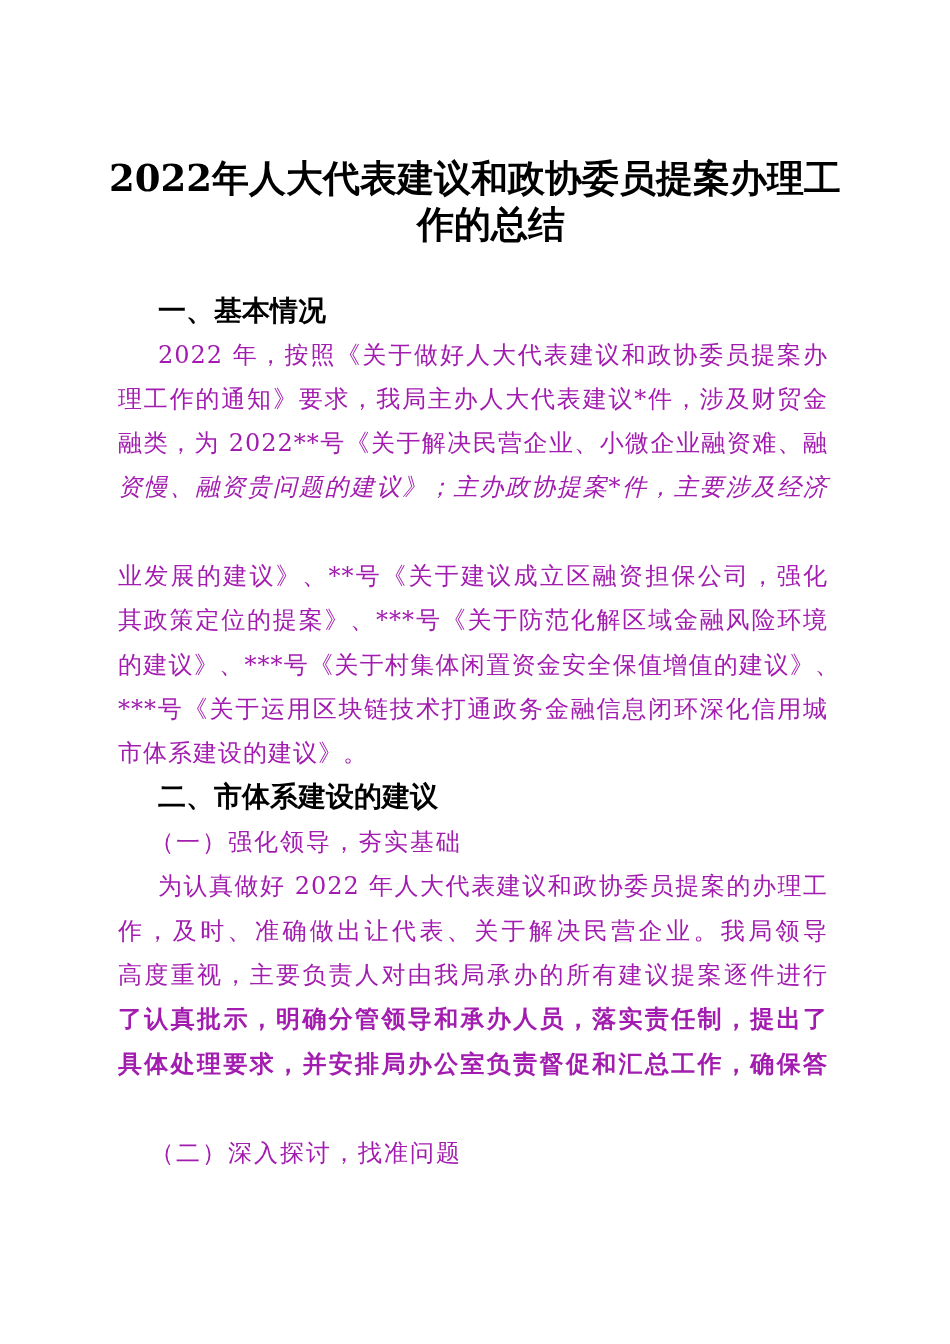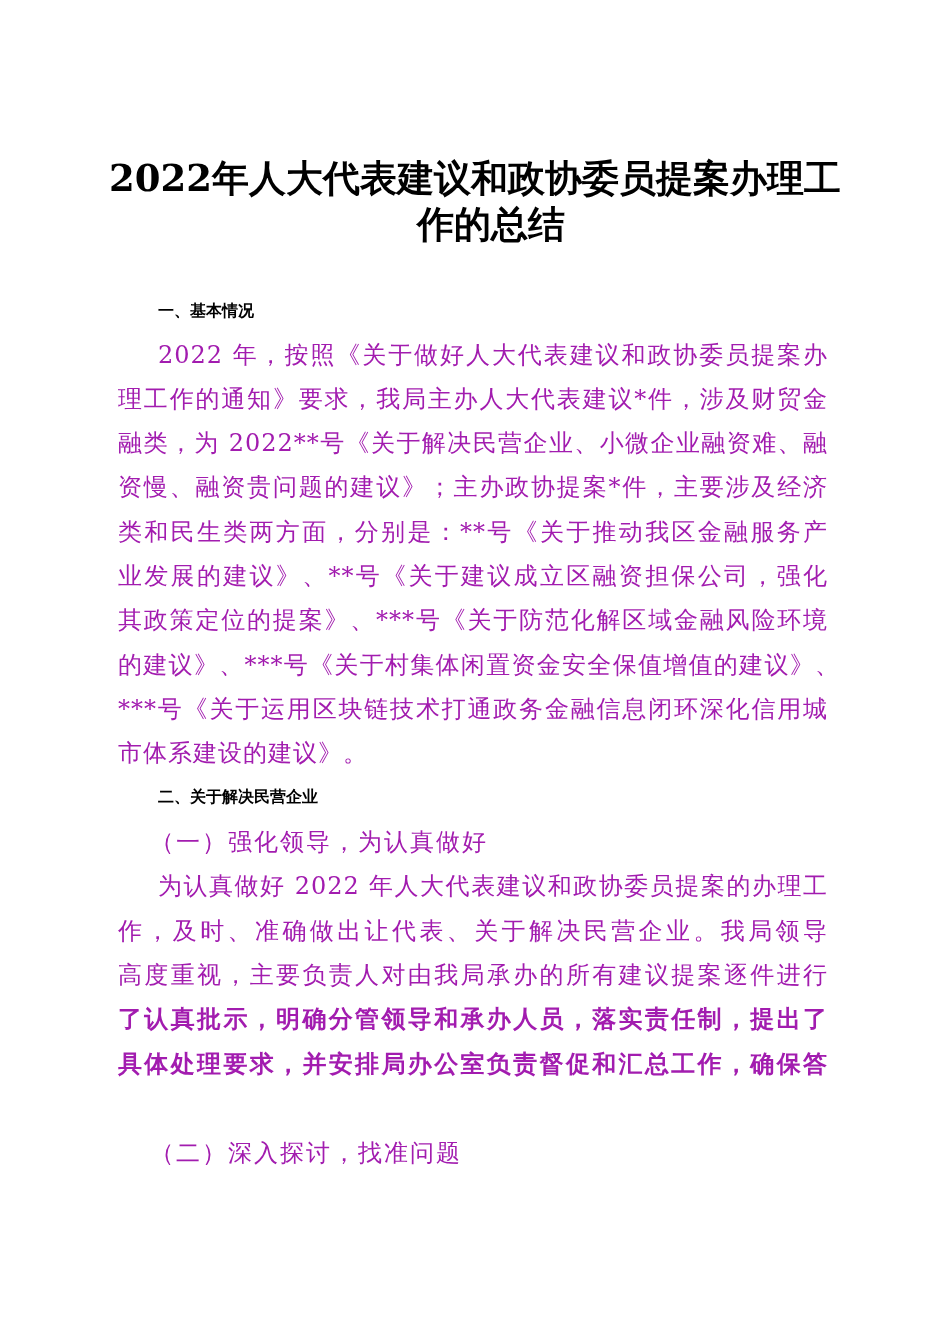--- a/index.html
+++ b/index.html
@@ -14,48 +14,47 @@
     .line {
       position: absolute; white-space: nowrap; color: #a21caf;
       font-family: "DejaVu Serif", "Liberation Serif", serif;
       font-size: 24px; line-height: 30px;
     }
     .body-line { left: 118px; width: 710px; text-align: justify; text-align-last: justify; letter-spacing: 1px; }
     .body-line.last { text-align-last: left; }
     .body-line.indent { left: 158px; width: 670px; }
     .heading {
       font-family: Liberation Sans, sans-serif;
-      font-weight: bold; font-size: 16px; left: 158px; color: #000;
+      font-weight: bold; font-size: 28px; left: 158px; color: #000;
     }
     .subheading { left: 150px; letter-spacing: 2px; }
   </style>
 </head>
 <body>
 
 <div class="page">
 
   <div class="title" style="top:140px;">2022年人大代表建议和政协委员提案办理工</div>
   <div class="title" style="top:186px;margin-left:16px;">作的总结</div>
 
   <div class="line heading" style="top:282px;">一、基本情况</div>
 
   <div class="line body-line indent" style="top:326px;">2022 年，按照《关于做好人大代表建议和政协委员提案办</div>
   <div class="line body-line" style="top:370px;">理工作的通知》要求，我局主办人大代表建议*件，涉及财贸金</div>
   <div class="line body-line" style="top:414px;">融类，为 2022**号《关于解决民营企业、小微企业融资难、融</div>
-  <div class="line body-line" style="top:458px;">资慢、融资贵问题的建议》；主办政协提案*件，主要涉及经济</div>
-  <div class="line body-line" style="top:503px;">类和民生类两方面，分别是：**号《关于推动我区金融服务产</div>
+  <div class="line body-line" style="top:458px;font-style:italic;">资慢、融资贵问题的建议》；主办政协提案*件，主要涉及经济</div>
   <div class="line body-line" style="top:547px;">业发展的建议》、**号《关于建议成立区融资担保公司，强化</div>
   <div class="line body-line" style="top:591px;">其政策定位的提案》、***号《关于防范化解区域金融风险环境</div>
   <div class="line body-line" style="top:636px; width:722px;">的建议》、***号《关于村集体闲置资金安全保值增值的建议》、</div>
   <div class="line body-line" style="top:680px;">***号《关于运用区块链技术打通政务金融信息闭环深化信用城</div>
   <div class="line body-line last" style="top:724px;">市体系建设的建议》。</div>
 
-  <div class="line heading" style="top:768px;">二、关于解决民营企业</div>
+  <div class="line heading" style="top:768px;">二、市体系建设的建议</div>
 
-  <div class="line subheading" style="top:813px;">（一）强化领导，为认真做好</div>
+  <div class="line subheading" style="top:813px;">（一）强化领导，夯实基础</div>
 
   <div class="line body-line indent" style="top:857px;">为认真做好 2022 年人大代表建议和政协委员提案的办理工</div>
   <div class="line body-line" style="top:902px;">作，及时、准确做出让代表、关于解决民营企业。我局领导</div>
   <div class="line body-line" style="top:946px;">高度重视，主要负责人对由我局承办的所有建议提案逐件进行</div>
   <div class="line body-line" style="top:990px;font-weight:bold;">了认真批示，明确分管领导和承办人员，落实责任制，提出了</div>
   <div class="line body-line" style="top:1035px;font-weight:bold;">具体处理要求，并安排局办公室负责督促和汇总工作，确保答</div>
 
   <div class="line subheading" style="top:1124px;">（二）深入探讨，找准问题</div>
 
 </div>

